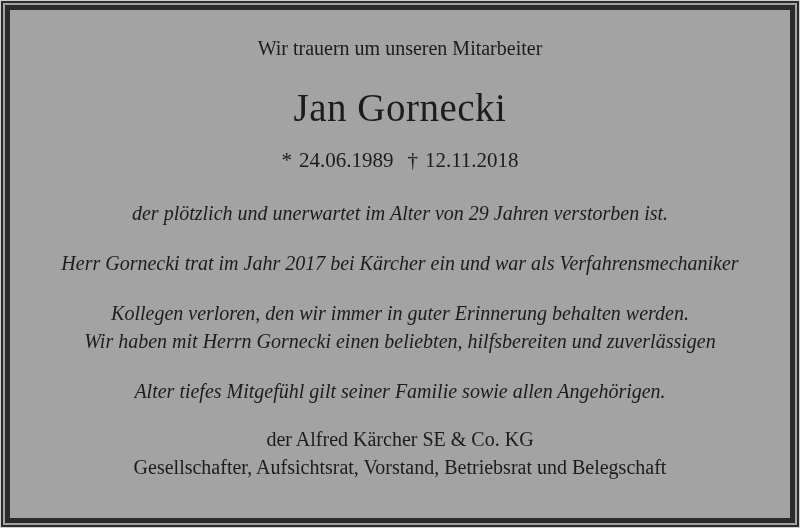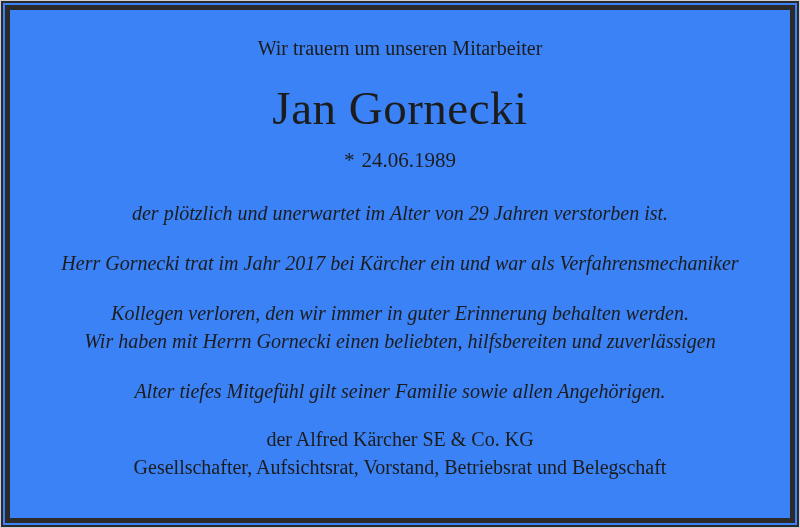--- a/index.html
+++ b/index.html
@@ -4,21 +4,21 @@
 <style>
   html, body {
     margin: 0;
     padding: 0;
     background: #ffffff;
   }
   .page {
     position: relative;
     width: 800px;
     height: 528px;
-    background: #3b82f6;
+    background: #a3a3a3;
     overflow: hidden;
     font-family: "Liberation Serif", "DejaVu Serif", serif;
     color: #1c1c1c;
   }
   .frame { position: absolute; pointer-events: none; }
   .frame-outermost { inset: 0; border: 1px solid #cfcfcf; }
   .frame-outer { inset: 1px; border: 2px solid #2b2b2b; }
   .frame-inner { inset: 5px; border: 5px solid #2b2b2b; }
 
   .content {
@@ -27,21 +27,21 @@
     text-align: center;
   }
   .intro {
     margin-top: 26px;
     font-size: 20px;
     line-height: 24px;
     white-space: nowrap;
   }
   .name {
     margin: 22px 0 0 0;
-    font-size: 47px;
+    font-size: 39px;
     line-height: 52px;
     font-weight: normal;
     letter-spacing: 0.5px;
     white-space: nowrap;
   }
   .dates {
     margin-top: 13px;
     font-size: 21px;
     line-height: 26px;
     display: flex;
@@ -71,20 +71,23 @@
   <div class="content">
 
     <div class="intro">Wir trauern um unseren Mitarbeiter</div>
 
     <h1 class="name">Jan Gornecki</h1>
 
     <div class="dates">
       <span>
         <span class="date-symbol">*</span><span>24.06.1989</span>
       </span>
+      <span>
+        <span class="date-symbol">†</span><span>12.11.2018</span>
+      </span>
     </div>
 
     <p class="para para-first">
       <span class="line">der plötzlich und unerwartet im Alter von 29 Jahren verstorben ist.</span>
     </p>
 
     <p class="para">
       <span class="line">Herr Gornecki trat im Jahr 2017 bei Kärcher ein und war als Verfahrensmechaniker</span>
     </p>
 

